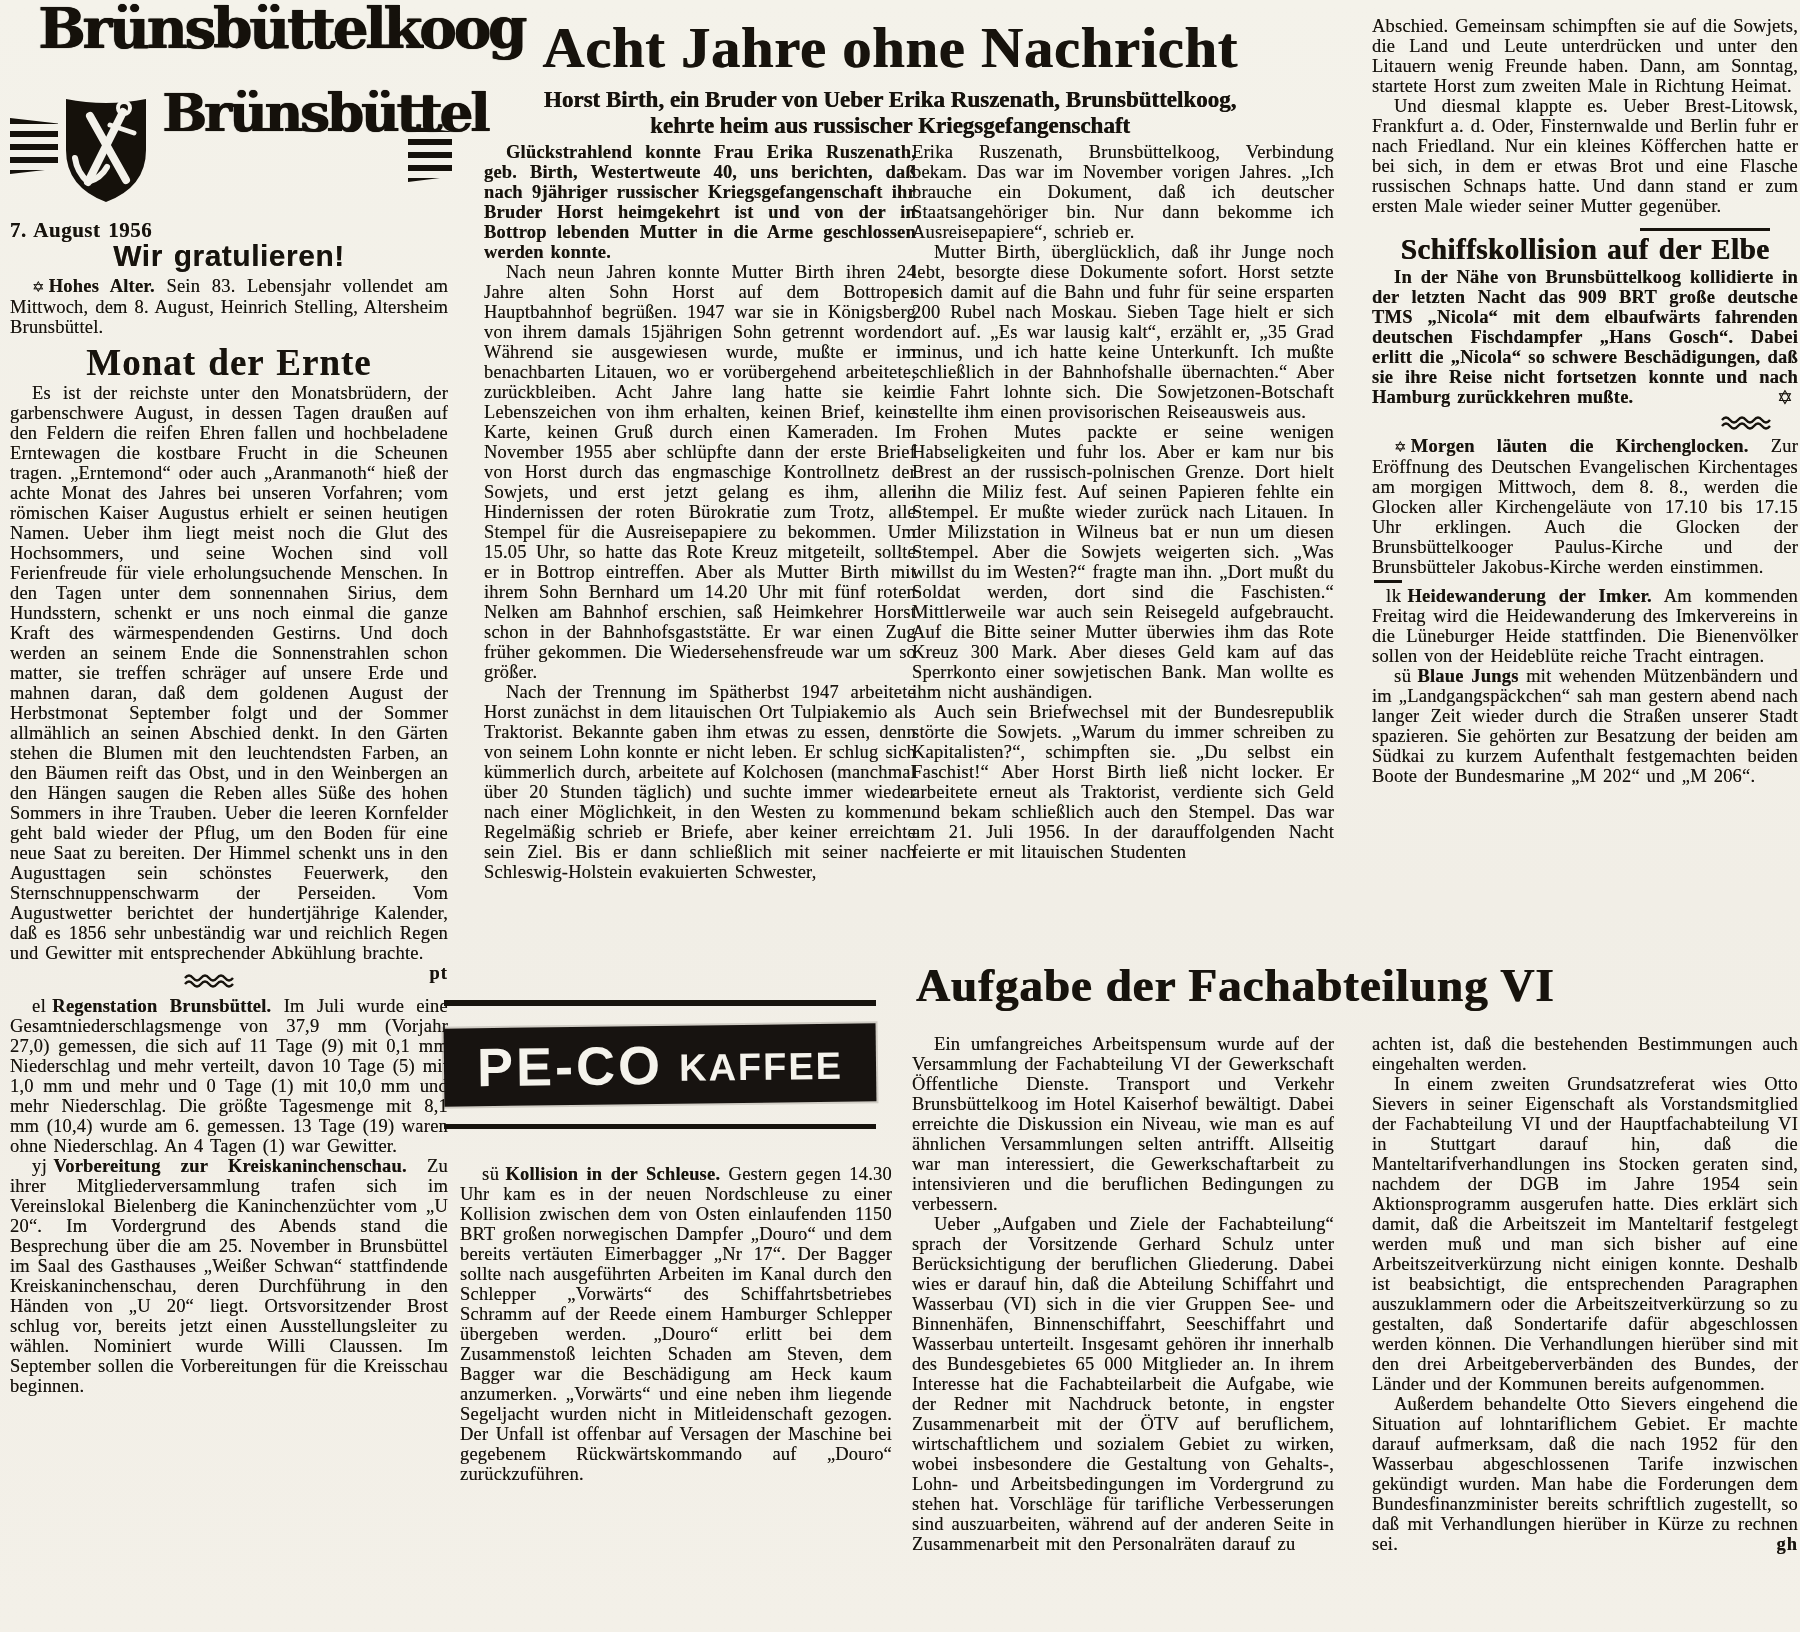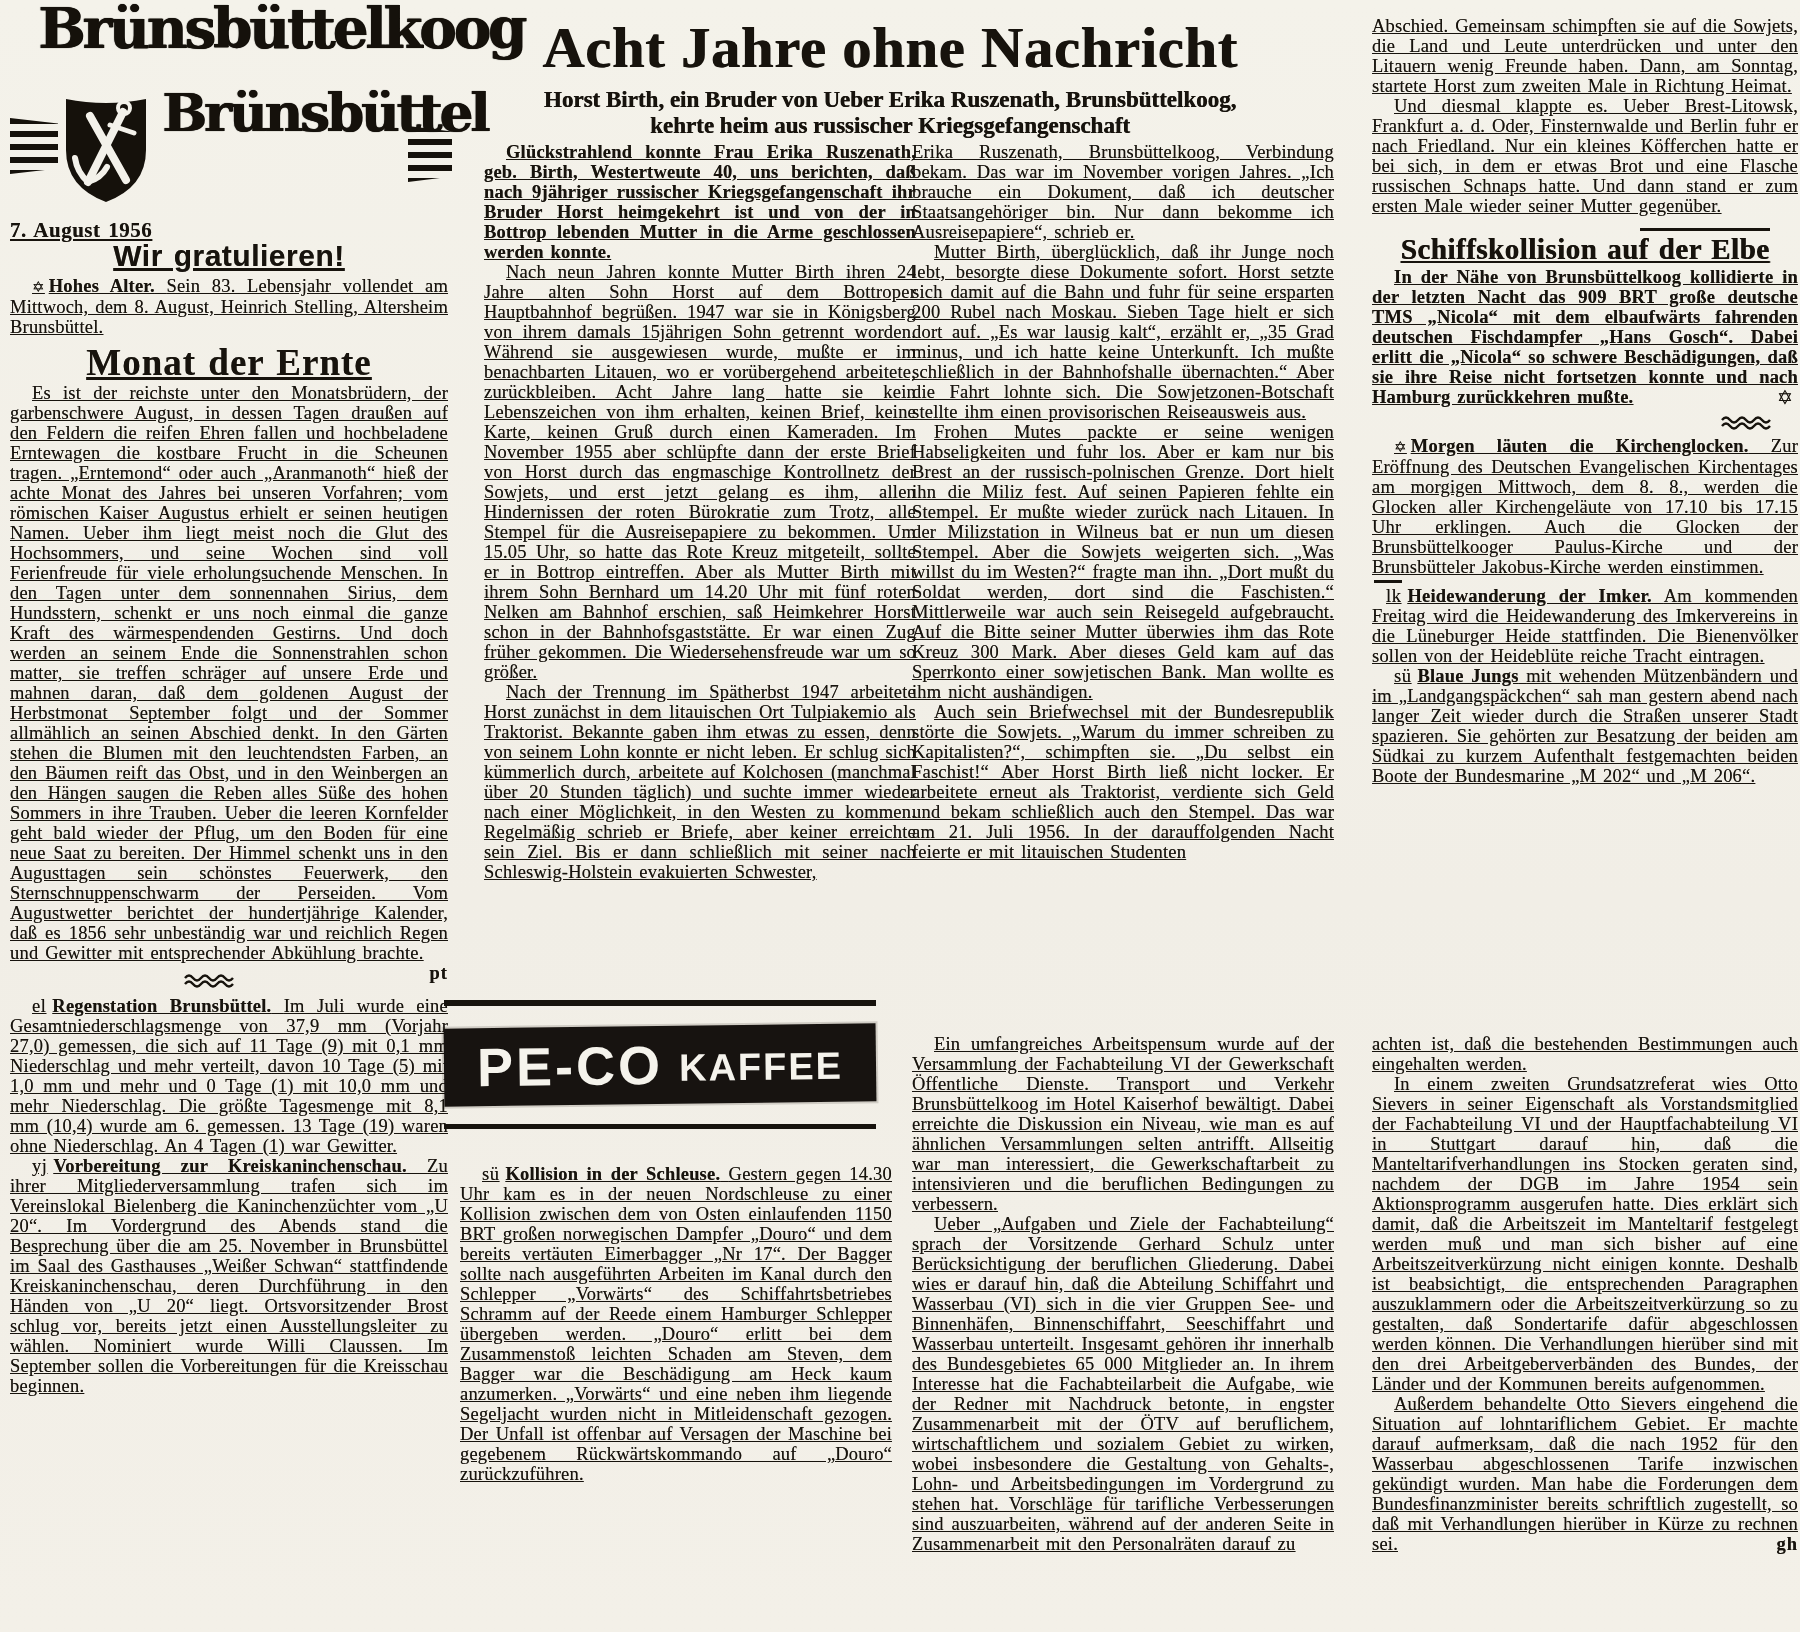--- a/index.html
+++ b/index.html
@@ -4,21 +4,21 @@
 <style>
   html,body{margin:0;padding:0;}
   #paper{
     position:relative;width:1800px;height:1632px;overflow:hidden;
     background:linear-gradient(180deg,#f4f2ea 0%,#f1eee6 55%,#f3f0e8 100%);
     color:#17130d;
     font-family:"Liberation Serif","DejaVu Serif",serif;
   }
   .abs{position:absolute;}
   .news{font-size:18.5px;line-height:20px;text-align:justify;word-spacing:2px;letter-spacing:.2px;
-        text-shadow:0 0 .5px rgba(20,15,8,.6);text-decoration:underline;}
+        text-shadow:0 0 .5px rgba(20,15,8,.6);}
   .news p{margin:0;text-indent:22px;}
   .news p.noindent{text-indent:0;}
   .lead-bold{font-weight:bold;}
   .prefix{letter-spacing:.5px;padding-right:6px;}
   .star{font-family:"DejaVu Sans",sans-serif;font-size:15px;padding-right:4px;}
   .sign{float:right;font-weight:bold;letter-spacing:1px;}
   
   .mast{position:relative;height:206px;}
   .fraktur{font-family:"DejaVu Serif",serif;font-weight:bold;letter-spacing:-3px;
            color:#15110b;text-shadow:1px 0 0 #15110b,0 0 1px rgba(0,0,0,.8);white-space:nowrap;}
@@ -160,20 +160,21 @@
 
     <p><span class="star">✡</span><span class="lead-bold">Morgen läuten die Kirchenglocken.</span> <span>Zur Eröffnung des Deutschen Evangelischen Kirchentages am morgigen Mittwoch, dem 8. 8., werden die Glocken aller Kirchengeläute von 17.10 bis 17.15 Uhr erklingen. Auch die Glocken der Brunsbüttelkooger Paulus-Kirche und der Brunsbütteler Jakobus-Kirche werden einstimmen.</span></p>
 
     <div class="dash"></div>
 
     <p class="noindent" style="text-indent:14px;"><span class="prefix">lk</span><span class="lead-bold">Heidewanderung der Imker.</span> <span>Am kommenden Freitag wird die Heidewanderung des Imkervereins in die Lüneburger Heide stattfinden. Die Bienenvölker sollen von der Heideblüte reiche Tracht eintragen.</span></p>
 
     <p><span class="prefix">sü</span><span class="lead-bold">Blaue Jungs</span> <span>mit wehenden Mützenbändern und im „Landgangspäckchen“ sah man gestern abend nach langer Zeit wieder durch die Straßen unserer Stadt spazieren. Sie gehörten zur Besatzung der beiden am Südkai zu kurzem Aufenthalt festgemachten beiden Boote der Bundesmarine „M 202“ und „M 206“.</span></p>
   </div>
 
+  <h1 class="abs h-fach" style="left:875px;top:958px;">Aufgabe der Fachabteilung VI</h1>
 
   <div class="abs news" style="left:912px;top:1034px;width:422px;">
     <p>Ein umfangreiches Arbeitspensum wurde auf der Versammlung der Fachabteilung VI der Gewerkschaft Öffentliche Dienste. Transport und Verkehr Brunsbüttelkoog im Hotel Kaiserhof bewältigt. Dabei erreichte die Diskussion ein Niveau, wie man es auf ähnlichen Versammlungen selten antrifft. Allseitig war man interessiert, die Gewerkschaftarbeit zu intensivieren und die beruflichen Bedingungen zu verbessern.</p>
     <p>Ueber „Aufgaben und Ziele der Fachabteilung“ sprach der Vorsitzende Gerhard Schulz unter Berücksichtigung der beruflichen Gliederung. Dabei wies er darauf hin, daß die Abteilung Schiffahrt und Wasserbau (VI) sich in die vier Gruppen See- und Binnenhäfen, Binnenschiffahrt, Seeschiffahrt und Wasserbau unterteilt. Insgesamt gehören ihr innerhalb des Bundesgebietes 65 000 Mitglieder an. In ihrem Interesse hat die Fachabteilarbeit die Aufgabe, wie der Redner mit Nachdruck betonte, in engster Zusammenarbeit mit der ÖTV auf beruflichem, wirtschaftlichem und sozialem Gebiet zu wirken, wobei insbesondere die Gestaltung von Gehalts-, Lohn- und Arbeitsbedingungen im Vordergrund zu stehen hat. Vorschläge für tarifliche Verbesserungen sind auszuarbeiten, während auf der anderen Seite in Zusammenarbeit mit den Personalräten darauf zu</p>
   </div>
 
   <div class="abs news" style="left:1372px;top:1034px;width:426px;">
     <p class="noindent">achten ist, daß die bestehenden Bestimmungen auch eingehalten werden.</p>
     <p>In einem zweiten Grundsatzreferat wies Otto Sievers in seiner Eigenschaft als Vorstandsmitglied der Fachabteilung VI und der Hauptfachabteilung VI in Stuttgart darauf hin, daß die Manteltarifverhandlungen ins Stocken geraten sind, nachdem der DGB im Jahre 1954 sein Aktionsprogramm ausgerufen hatte. Dies erklärt sich damit, daß die Arbeitszeit im Manteltarif festgelegt werden muß und man sich bisher auf eine Arbeitszeitverkürzung nicht einigen konnte. Deshalb ist beabsichtigt, die entsprechenden Paragraphen auszuklammern oder die Arbeitszeitverkürzung so zu gestalten, daß Sondertarife dafür abgeschlossen werden können. Die Verhandlungen hierüber sind mit den drei Arbeitgeberverbänden des Bundes, der Länder und der Kommunen bereits aufgenommen.</p>
     <p><span>Außerdem behandelte Otto Sievers eingehend die Situation auf lohntariflichem Gebiet. Er machte darauf aufmerksam, daß die nach 1952 für den Wasserbau abgeschlossenen Tarife inzwischen gekündigt wurden. Man habe die Forderungen dem Bundesfinanzminister bereits schriftlich zugestellt, so daß mit Verhandlungen hierüber in Kürze zu rechnen sei.</span><span class="sign">gh</span></p>

